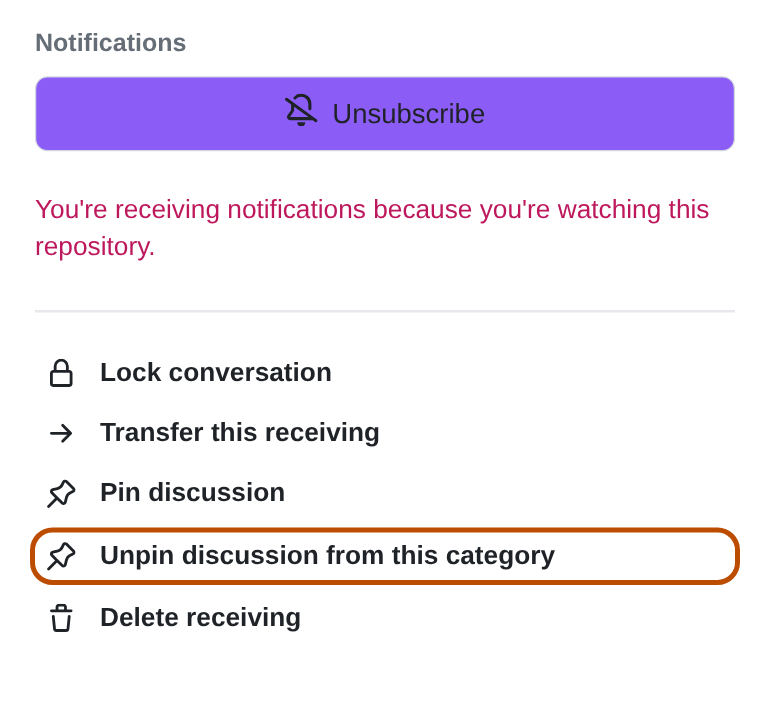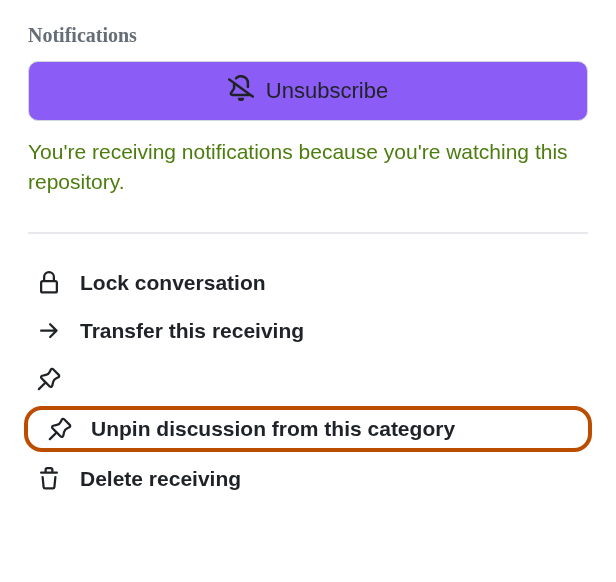--- a/index.html
+++ b/index.html
@@ -8,21 +8,20 @@
       background: #ffffff;
       color: #1f2328;
       padding: 24px 28px;
       width: 616px;
     }
     .section-title {
       font-size: 20px;
       font-weight: 600;
       color: #656d76;
       margin-bottom: 14px;
-      font-family: Liberation Serif, serif;
     }
     .unsubscribe-button {
       width: 100%;
       display: flex;
       align-items: center;
       justify-content: center;
       gap: 12px;
       background: #8b5cf6;
       border: 1px solid #d0d7de;
       border-radius: 10px;
@@ -30,24 +29,24 @@
       font-size: 22px;
       font-weight: 500;
       color: #1f2328;
       cursor: pointer;
     }
     .unsubscribe-button svg {
       width: 26px;
       height: 26px;
     }
     .help-text {
-      margin-top: 16px;
+      margin-top: 32px;
       font-size: 21px;
       line-height: 1.45;
-      color: #4d7c0f;
+      color: #be185d;
     }
     .divider {
       border: none;
       border-top: 2px solid #e6e8eb;
       margin: 34px 0 28px 0;
     }
     .action-list {
       display: flex;
       flex-direction: column;
       gap: 6px;
@@ -60,21 +59,21 @@
       font-size: 21px;
       font-weight: 600;
       color: #1f2328;
       cursor: pointer;
       border-radius: 10px;
       position: relative;
     }
     .action-item.highlighted {
       border: 4px solid #bc4c00;
       border-radius: 18px;
-      padding: 6px 19px;
+      padding: 6px 8px;
       margin-left: -4px;
       margin-right: -4px;
     }
     .action-item .icon-wrap {
       width: 26px;
       height: 26px;
       display: flex;
       align-items: center;
       justify-content: center;
       flex-shrink: 0;
@@ -123,20 +122,21 @@
     </span>
     <span>Transfer this receiving</span>
   </div>
 
   <div class="action-item">
     <span class="icon-wrap">
       <svg viewBox="0 0 16 16" fill="currentColor">
         <path d="m11.294.984 3.722 3.722a1.75 1.75 0 0 1-.504 2.826l-1.327.613a3.089 3.089 0 0 0-1.707 2.084l-.584 2.454c-.317 1.332-1.972 1.8-2.94.832L5.75 11.311 1.78 15.28a.749.749 0 1 1-1.06-1.06l3.97-3.97-2.204-2.204c-.968-.968-.5-2.623.832-2.94l2.454-.584a3.08 3.08 0 0 0 2.084-1.707l.613-1.327a1.75 1.75 0 0 1 2.826-.504ZM6.283 9.723l2.732 2.731a.25.25 0 0 0 .42-.119l.584-2.454a4.586 4.586 0 0 1 2.537-3.098l1.328-.613a.25.25 0 0 0 .072-.404l-3.722-3.722a.25.25 0 0 0-.404.072l-.613 1.328a4.584 4.584 0 0 1-3.098 2.537l-2.454.584a.25.25 0 0 0-.119.42l2.731 2.732Z"></path>
       </svg>
     </span>
+    <span>Pin discussion</span>
   </div>
 
   <div class="action-item highlighted">
     <span class="icon-wrap">
       <svg viewBox="0 0 16 16" fill="currentColor">
         <path d="m11.294.984 3.722 3.722a1.75 1.75 0 0 1-.504 2.826l-1.327.613a3.089 3.089 0 0 0-1.707 2.084l-.584 2.454c-.317 1.332-1.972 1.8-2.94.832L5.75 11.311 1.78 15.28a.749.749 0 1 1-1.06-1.06l3.97-3.97-2.204-2.204c-.968-.968-.5-2.623.832-2.94l2.454-.584a3.08 3.08 0 0 0 2.084-1.707l.613-1.327a1.75 1.75 0 0 1 2.826-.504ZM6.283 9.723l2.732 2.731a.25.25 0 0 0 .42-.119l.584-2.454a4.586 4.586 0 0 1 2.537-3.098l1.328-.613a.25.25 0 0 0 .072-.404l-3.722-3.722a.25.25 0 0 0-.404.072l-.613 1.328a4.584 4.584 0 0 1-3.098 2.537l-2.454.584a.25.25 0 0 0-.119.42l2.731 2.732Z"></path>
       </svg>
     </span>
     <span>Unpin discussion from this category</span>
   </div>

